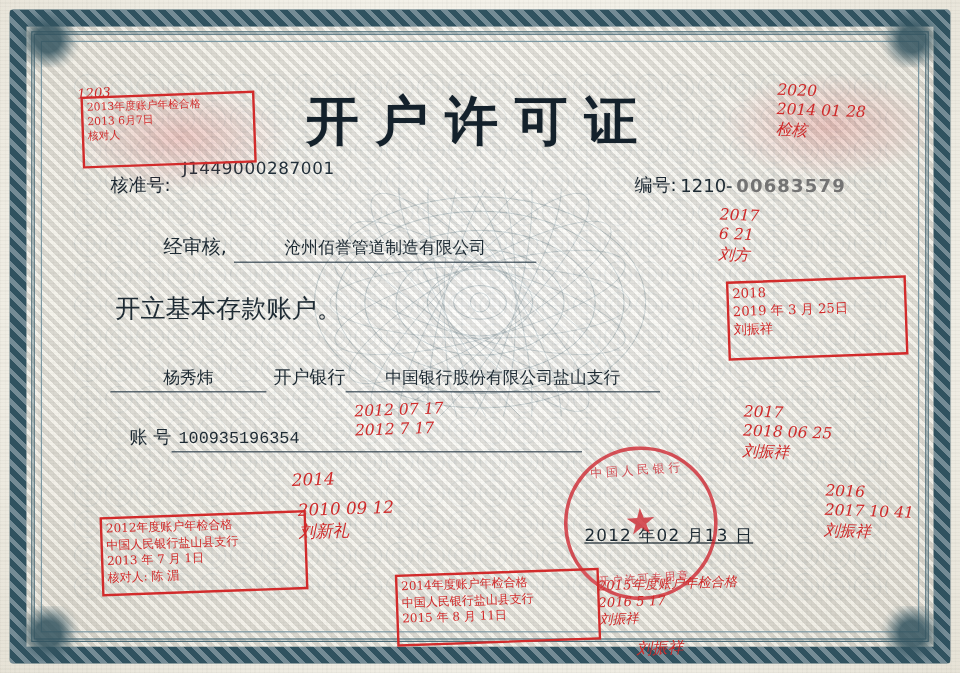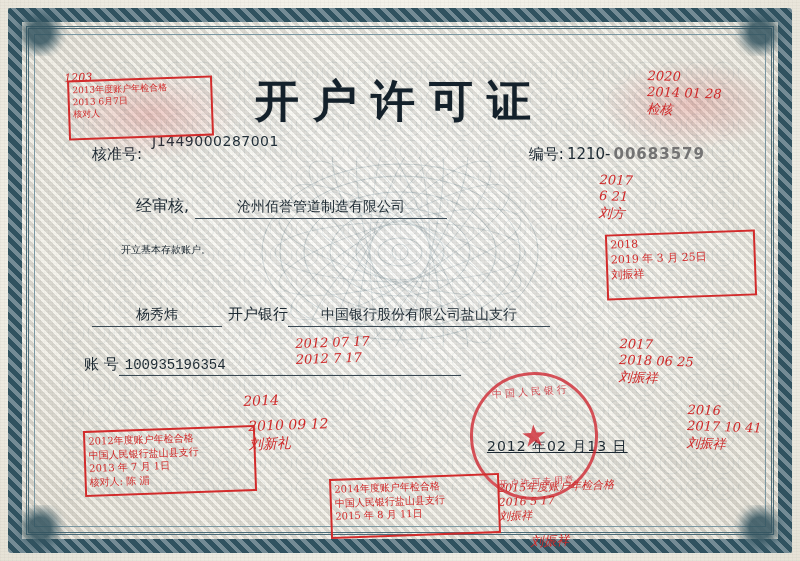--- a/index.html
+++ b/index.html
@@ -122,48 +122,47 @@
   .label{
     font-size:15px;
     color:#1b2731;
   }
   .row-approval{
     position:absolute; left:92px; top:145px;
     display:flex; align-items:flex-end; gap:4px;
   }
   .row-code{
     position:absolute; right:95px; top:145px;
-    display:flex; gap:3px;
+    display:flex; align-items:flex-end; gap:3px;
     font-size:15px;
   }
   .code-red{ color:#737373; font-weight:700; letter-spacing:1px;}
   .line-1{
     position:absolute; left:136px; top:196px; right:95px;
     display:flex; align-items:baseline; gap:6px;
     font-size:16px;
   }
   .fill{
     border-bottom:1px solid #3a4a55;
     min-width:240px;
     text-align:center;
     padding:0 6px 2px;
     font-size:14px;
     font-family:Liberation Mono, monospace;
   }
   .line-2{
     position:absolute; left:96px; top:243px;
-    font-size:10px;
-    margin-left:25px;
+    font-size:21px;
   }
   .line-3{
     position:absolute; left:92px; top:305px; right:80px;
     display:flex; align-items:baseline; font-size:15px;
   }
   .line-4{
-    position:absolute; left:84px; top:355px;
+    position:absolute; left:108px; top:355px;
     display:flex; align-items:baseline; font-size:15px;
   }
   .issuer{
     position:absolute; left:470px; top:406px;
     font-size:15px;
   }
   .issue-date{
     position:absolute; left:487px; top:438px;
     font-size:14px;
     letter-spacing:1px;

